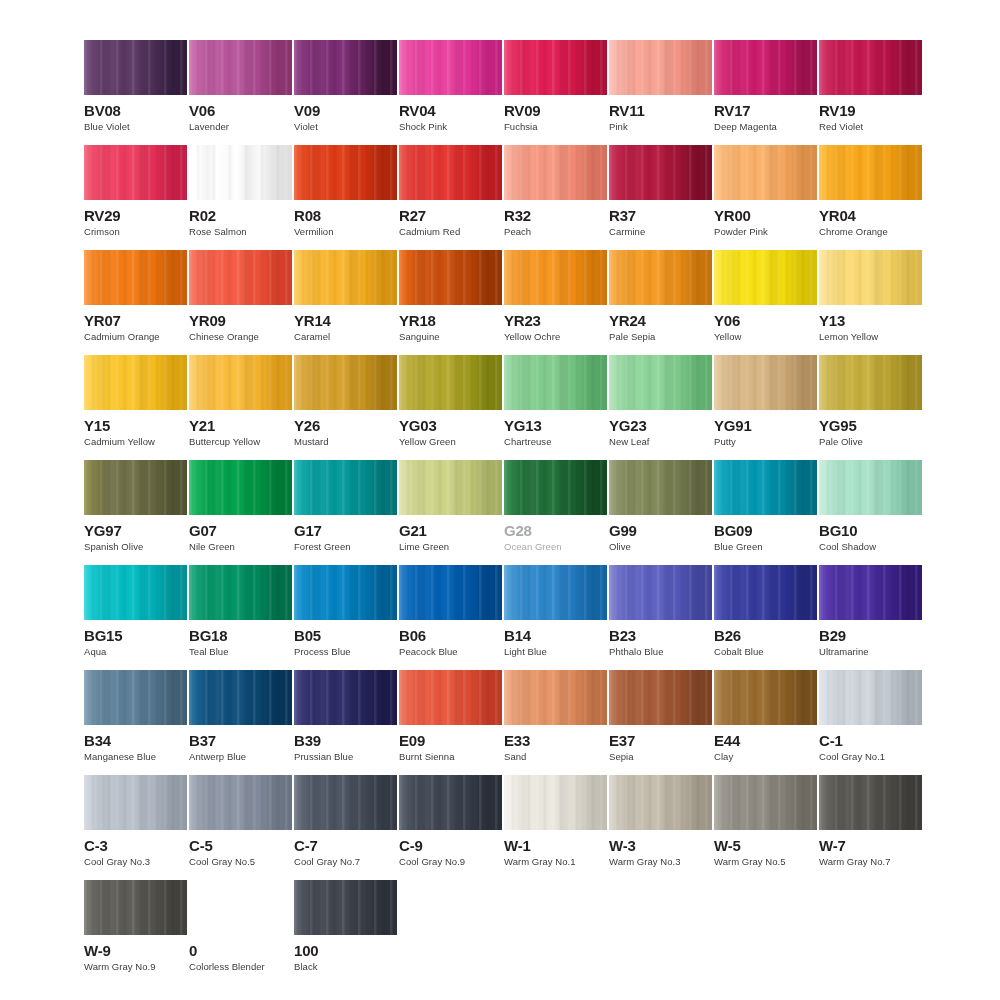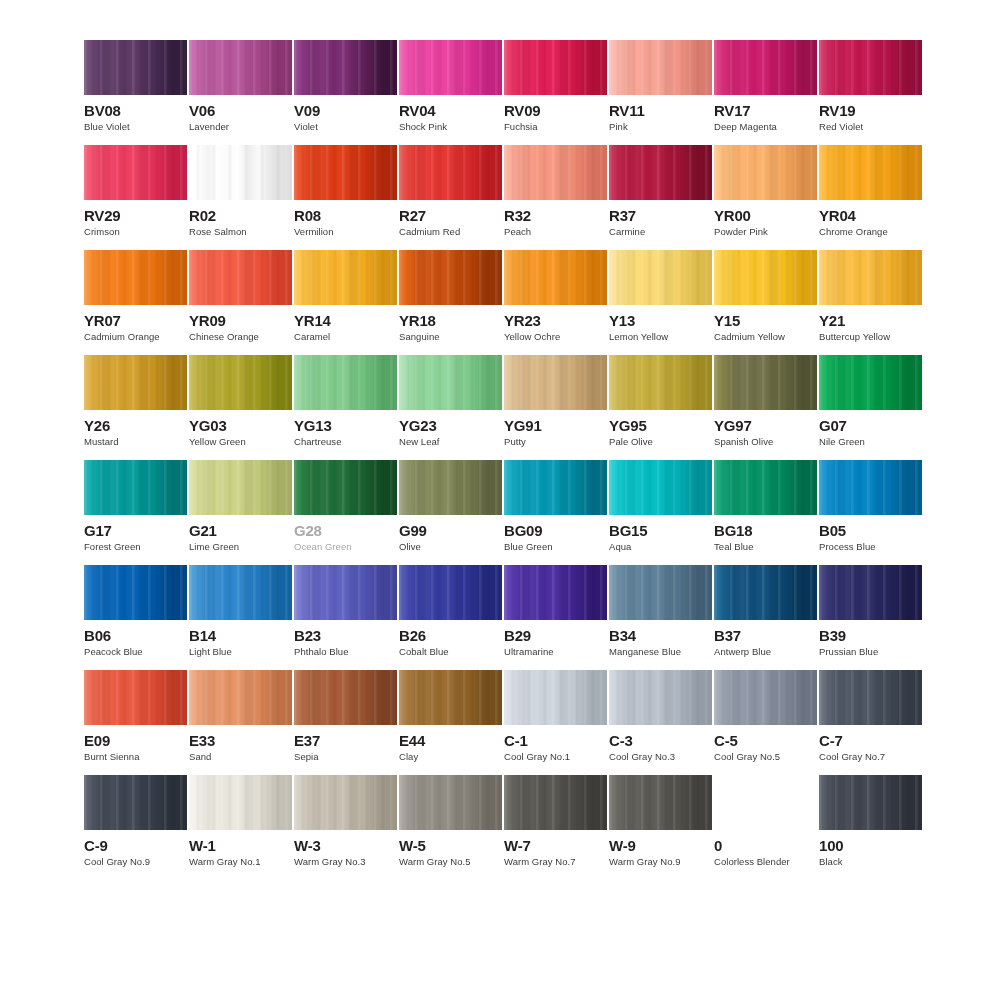--- a/index.html
+++ b/index.html
@@ -253,20 +253,34 @@
       </div>
       <div class="swatch-cell">
         <div class="swatch-chip">
           <div class="paint" style="background: linear-gradient(90deg, rgb(249, 168, 66) 0%, rgb(247, 149, 29) 24%, rgb(247, 149, 29) 52%, rgb(239, 135, 9) 86%, rgb(239, 135, 9) 100%);"></div>
         </div>
         <div class="swatch-code">YR23</div>
         <div class="swatch-name">Yellow Ochre</div>
       </div>
       <div class="swatch-cell">
         <div class="swatch-chip">
+          <div class="paint" style="background: linear-gradient(90deg, rgb(248, 173, 74) 0%, rgb(245, 154, 34) 24%, rgb(245, 154, 34) 52%, rgb(226, 130, 13) 86%, rgb(226, 130, 13) 100%);"></div>
+        </div>
+        <div class="swatch-code">YR24</div>
+        <div class="swatch-name">Pale Sepia</div>
+      </div>
+      <div class="swatch-cell">
+        <div class="swatch-chip">
+          <div class="paint" style="background: linear-gradient(90deg, rgb(251, 233, 63) 0%, rgb(250, 226, 17) 24%, rgb(250, 226, 17) 52%, rgb(245, 220, 5) 86%, rgb(245, 220, 5) 100%);"></div>
+        </div>
+        <div class="swatch-code">Y06</div>
+        <div class="swatch-name">Yellow</div>
+      </div>
+      <div class="swatch-cell">
+        <div class="swatch-chip">
           <div class="paint" style="background: linear-gradient(90deg, rgb(253, 228, 155) 0%, rgb(251, 219, 115) 24%, rgb(251, 219, 115) 52%, rgb(249, 210, 85) 86%, rgb(249, 210, 85) 100%);"></div>
         </div>
         <div class="swatch-code">Y13</div>
         <div class="swatch-name">Lemon Yellow</div>
       </div>
       <div class="swatch-cell">
         <div class="swatch-chip">
           <div class="paint" style="background: linear-gradient(90deg, rgb(253, 212, 85) 0%, rgb(252, 198, 42) 24%, rgb(252, 198, 42) 52%, rgb(248, 185, 17) 86%, rgb(248, 185, 17) 100%);"></div>
         </div>
         <div class="swatch-code">Y15</div>
@@ -362,20 +376,27 @@
         </div>
         <div class="swatch-code">G99</div>
         <div class="swatch-name">Olive</div>
       </div>
       <div class="swatch-cell">
         <div class="swatch-chip">
           <div class="paint" style="background: linear-gradient(90deg, rgb(22, 176, 199) 0%, rgb(0, 153, 179) 24%, rgb(0, 153, 179) 52%, rgb(0, 125, 150) 86%, rgb(0, 125, 150) 100%);"></div>
         </div>
         <div class="swatch-code">BG09</div>
         <div class="swatch-name">Blue Green</div>
+      </div>
+      <div class="swatch-cell">
+        <div class="swatch-chip">
+          <div class="paint" style="background: linear-gradient(90deg, rgb(195, 236, 217) 0%, rgb(168, 227, 200) 24%, rgb(168, 227, 200) 52%, rgb(142, 215, 183) 86%, rgb(142, 215, 183) 100%);"></div>
+        </div>
+        <div class="swatch-code">BG10</div>
+        <div class="swatch-name">Cool Shadow</div>
       </div>
       <div class="swatch-cell">
         <div class="swatch-chip">
           <div class="paint" style="background: linear-gradient(90deg, rgb(31, 207, 213) 0%, rgb(0, 189, 196) 24%, rgb(0, 189, 196) 52%, rgb(0, 165, 172) 86%, rgb(0, 165, 172) 100%);"></div>
         </div>
         <div class="swatch-code">BG15</div>
         <div class="swatch-name">Aqua</div>
       </div>
       <div class="swatch-cell">
         <div class="swatch-chip">

